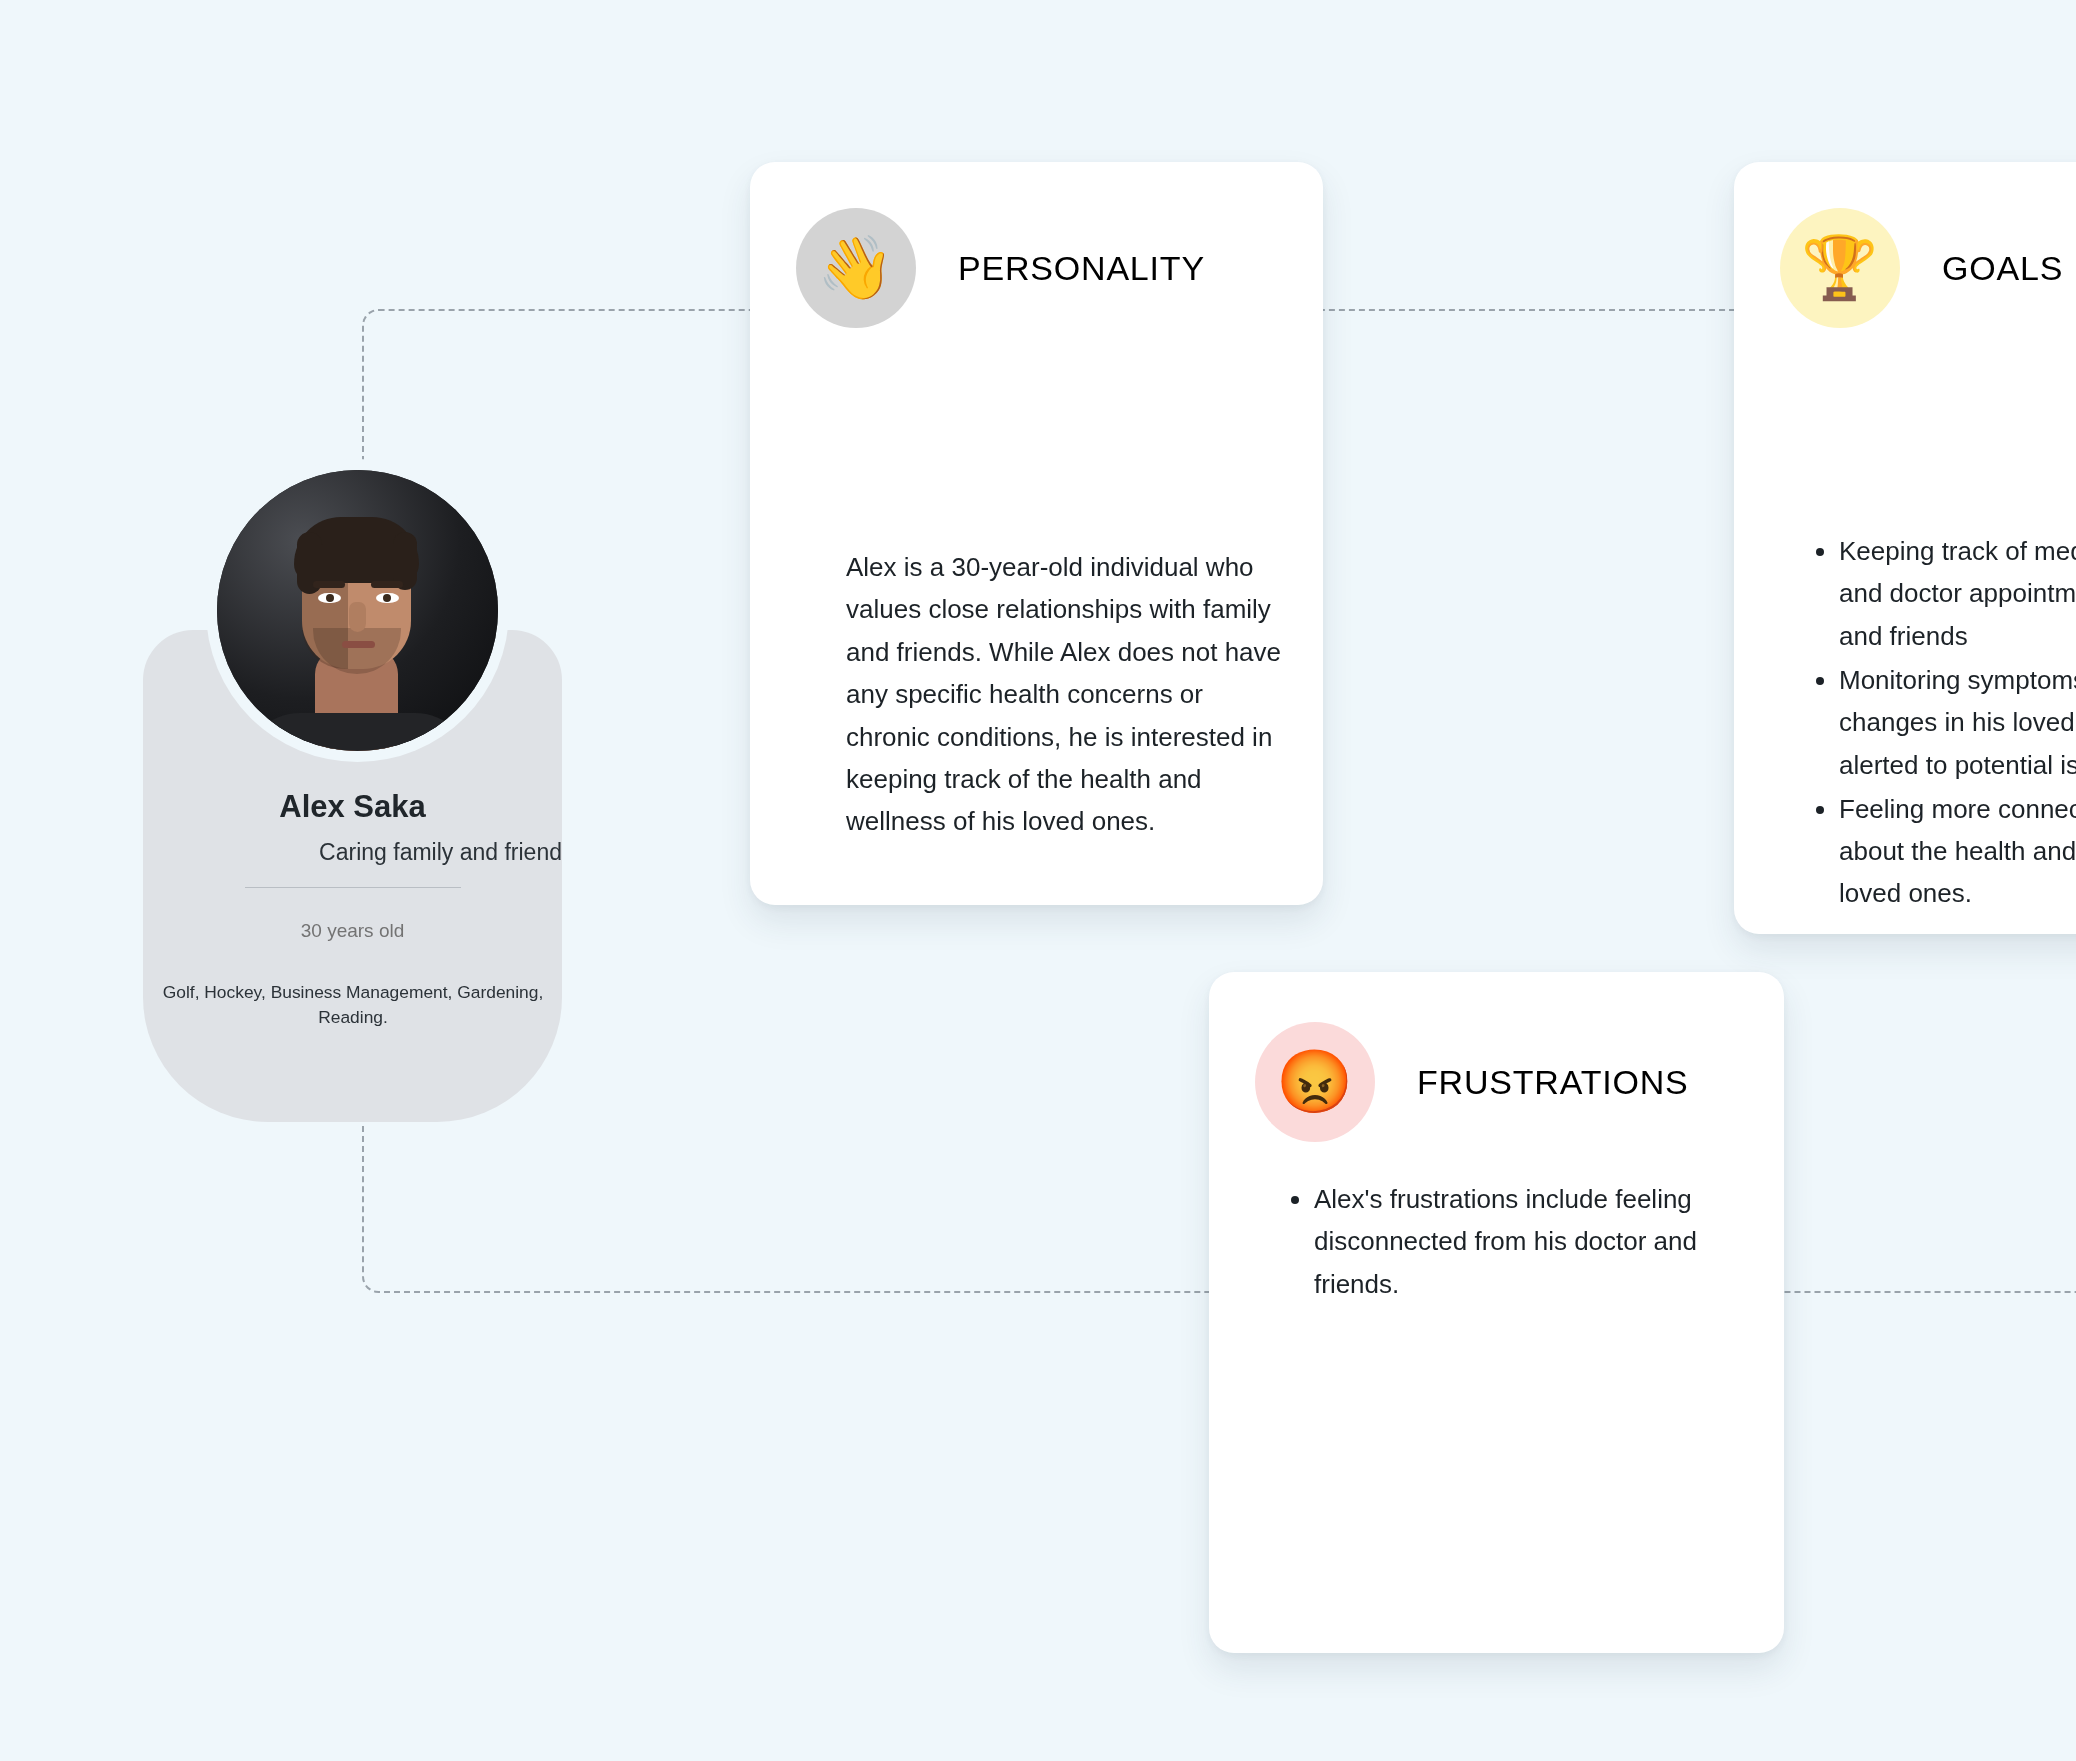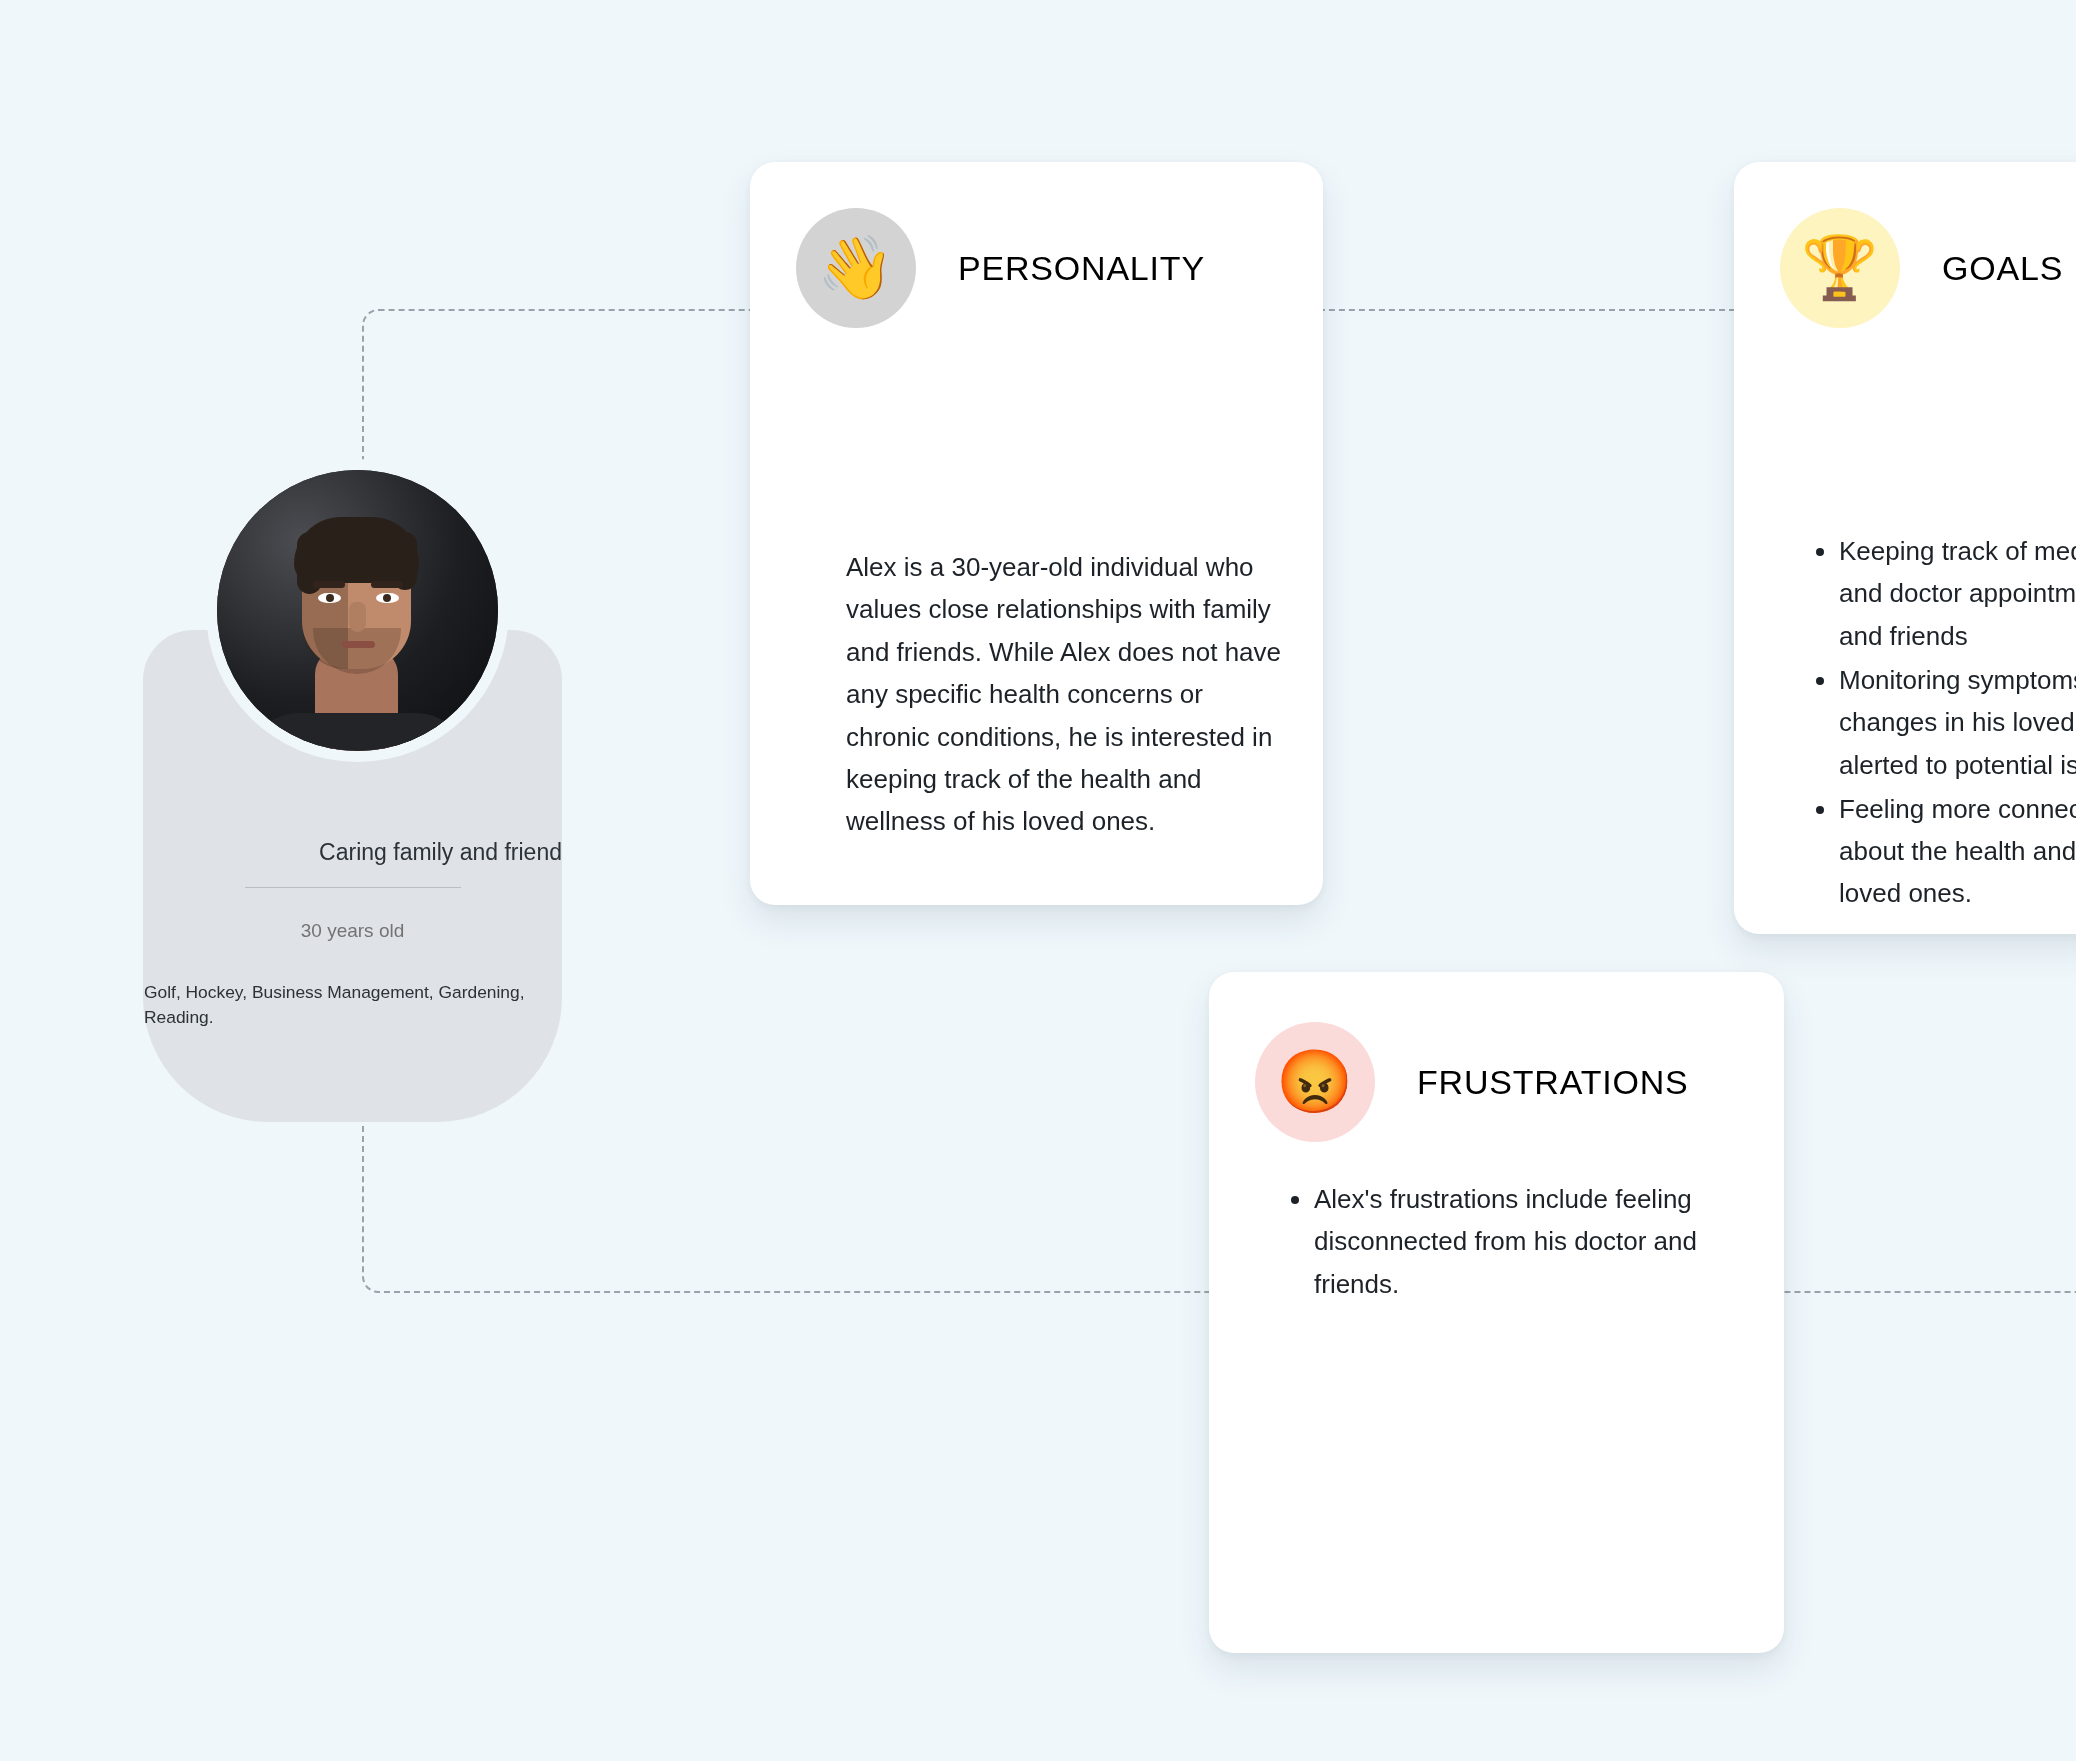--- a/index.html
+++ b/index.html
@@ -196,22 +196,23 @@
   .persona-age {
     position: absolute;
     left: 143px; top: 920px;
     width: 419px;
     text-align: center;
     font-size: 19px;
     color: #737373;
   }
   .persona-interests {
     position: absolute;
-    left: 144px; top: 980px;
+    left: 158px; top: 980px;
     width: 390px;
+    text-align: center;
     font-size: 17.4px;
     line-height: 1.45;
     color: #2b3238;
   }
 
   
   .card {
     position: absolute;
     background: #ffffff;
     border-radius: 25px;
@@ -296,20 +297,21 @@
     <div class="pt-hair3"></div>
     <div class="pt-brow-l"></div>
     <div class="pt-brow-r"></div>
     <div class="pt-eye-l"></div>
     <div class="pt-eye-r"></div>
     <div class="pt-iris-l"></div>
     <div class="pt-iris-r"></div>
     <div class="pt-nose"></div>
     <div class="pt-mouth"></div>
   </div>
+  <div class="persona-name">Alex Saka</div>
   <div class="persona-role">Caring family and friend</div>
   <div class="persona-divider"></div>
   <div class="persona-age">30 years old</div>
   <div class="persona-interests">Golf, Hockey, Business Management, Gardening, Reading.</div>
 
   <div class="card" id="card-personality">
     <div class="card-header">
       <div class="card-emoji" id="emoji-personality" style="background: rgb(211, 211, 211);">👋</div>
       <div class="card-title">PERSONALITY</div>
     </div>

